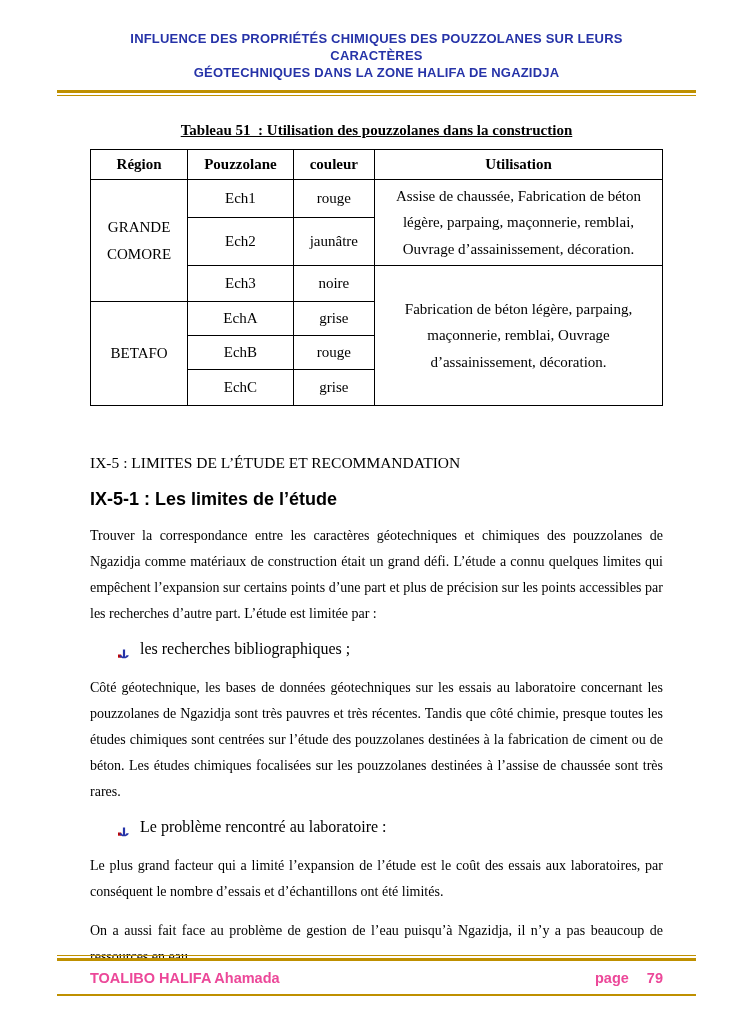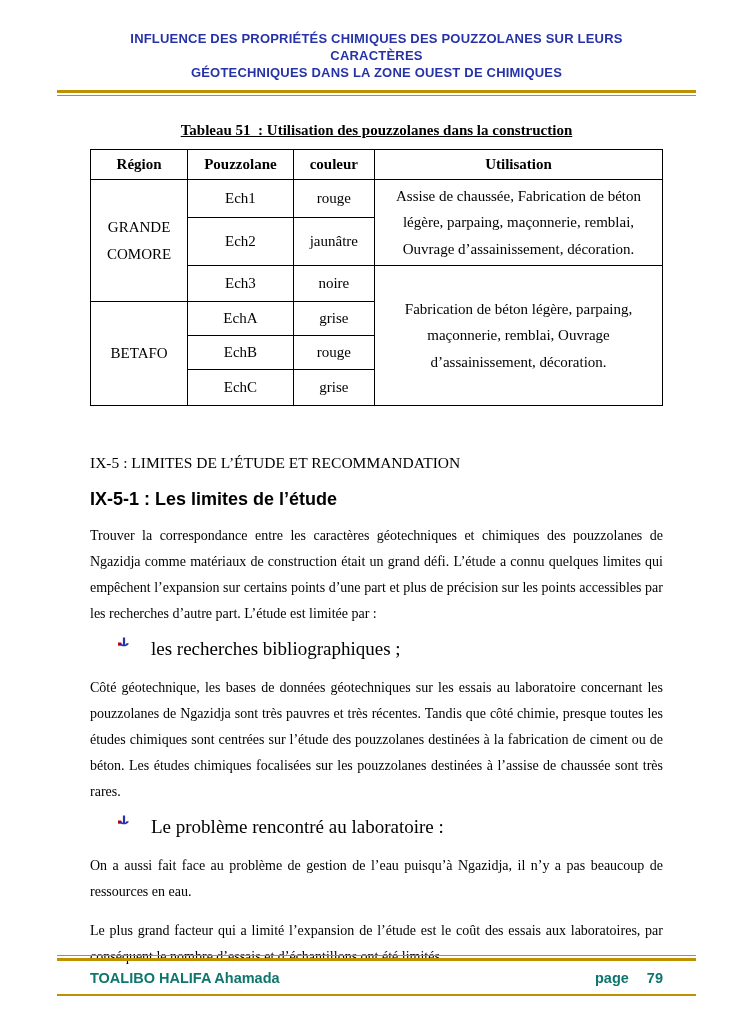--- a/index.html
+++ b/index.html
@@ -81,23 +81,23 @@
   .body-text {
     margin-top: 13px;
     font-size: 14px;
     line-height: 26px;
     text-align: justify;
   }
   .bullet-row {
     margin-top: 9px;
     padding-left: 27px;
     display: flex;
-    align-items: flex-start;
-    gap: 20px;
-    font-size: 19px;
+    align-items: flex-end;
+    gap: 9px;
+    font-size: 16px;
     line-height: 26px;
   }
   .bullet-icon { display: inline-flex; width: 14px; height: 14px; flex: 0 0 auto; }
   
   .doc-footer {
     position: absolute;
     left: 90px; right: 82px; bottom: 32px;
   }
   .rule-footer-top {
     margin: 0 -33px;
@@ -106,37 +106,37 @@
     border-bottom: 3px solid #BF9000;
   }
   .footer-row {
     margin-top: 9px;
     display: flex;
     justify-content: space-between;
     align-items: baseline;
     font-family: "Liberation Sans", sans-serif;
     font-weight: bold;
     font-size: 14.5px;
-    color: #0f766e;
+    color: #ec4899;
   }
   .page-num { margin-left: 18px; }
   .rule-footer-bottom {
     margin: 8px -33px 0 -33px;
     border-top: 2.5px solid #BF9000;
   }
 </style>
 </head>
 <body>
 
 <div class="page">
 
   <header>
     <div class="doc-title">
       <span class="line">INFLUENCE DES PROPRIÉTÉS CHIMIQUES DES POUZZOLANES SUR LEURS CARACTÈRES</span>
-      <span class="line">GÉOTECHNIQUES DANS LA ZONE OUEST DE CHIMIQUES</span>
+      <span class="line">GÉOTECHNIQUES DANS LA ZONE HALIFA DE NGAZIDJA</span>
     </div>
     <div class="rule rule-header"></div>
   </header>
 
   <main>
 
     <div class="table-caption">Tableau 51  : Utilisation des pouzzolanes dans la construction</div>
 
     <table class="data-table">
       <thead>
@@ -201,22 +201,22 @@
       <span class="bullet-icon">
         <svg viewBox="0 0 14 14" width="14" height="14" aria-hidden="true">
           <rect x="1" y="6.5" width="3.2" height="3.2" fill="#C00000"></rect>
           <path d="M7 1.5 L7 9" stroke="#2633A8" stroke-width="2.2" fill="none"></path>
           <path d="M2.2 7.2 C3.2 11.4, 10.8 11.4, 11.8 7.2 L9.4 7.2 C8.8 9.4, 5.2 9.4, 4.6 7.2 Z" fill="#2633A8"></path>
         </svg>
       </span>
       <span class="bullet-text">Le problème rencontré au laboratoire :</span>
     </div>
 
+    <p class="body-text">Le plus grand facteur qui a limité l’expansion de l’étude est le coût des essais aux laboratoires, par conséquent le nombre d’essais et d’échantillons ont été limités.</p>
     <p class="body-text">On a aussi fait face au problème de gestion de l’eau puisqu’à Ngazidja, il n’y a pas beaucoup de ressources en eau.</p>
-    <p class="body-text">Le plus grand facteur qui a limité l’expansion de l’étude est le coût des essais aux laboratoires, par conséquent le nombre d’essais et d’échantillons ont été limités.</p>
 
   </main>
 
   <footer class="doc-footer">
     <div class="rule rule-footer-top"></div>
     <div class="footer-row">
       <span>TOALIBO HALIFA Ahamada</span>
       <span class="page-info">
         <span>page</span><span class="page-num">79</span>
       </span>

